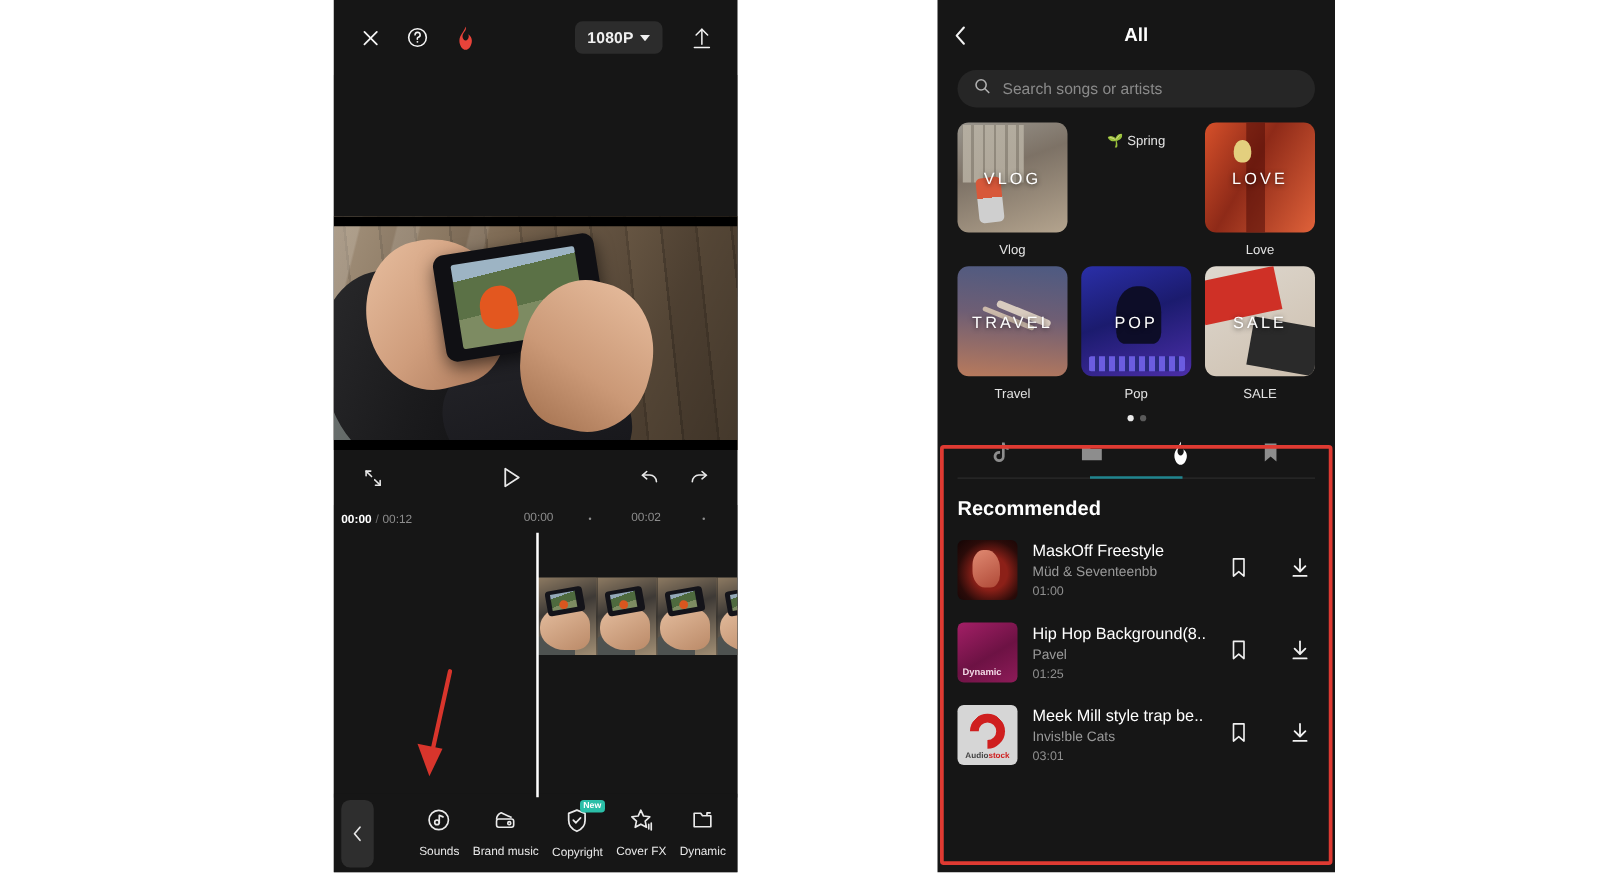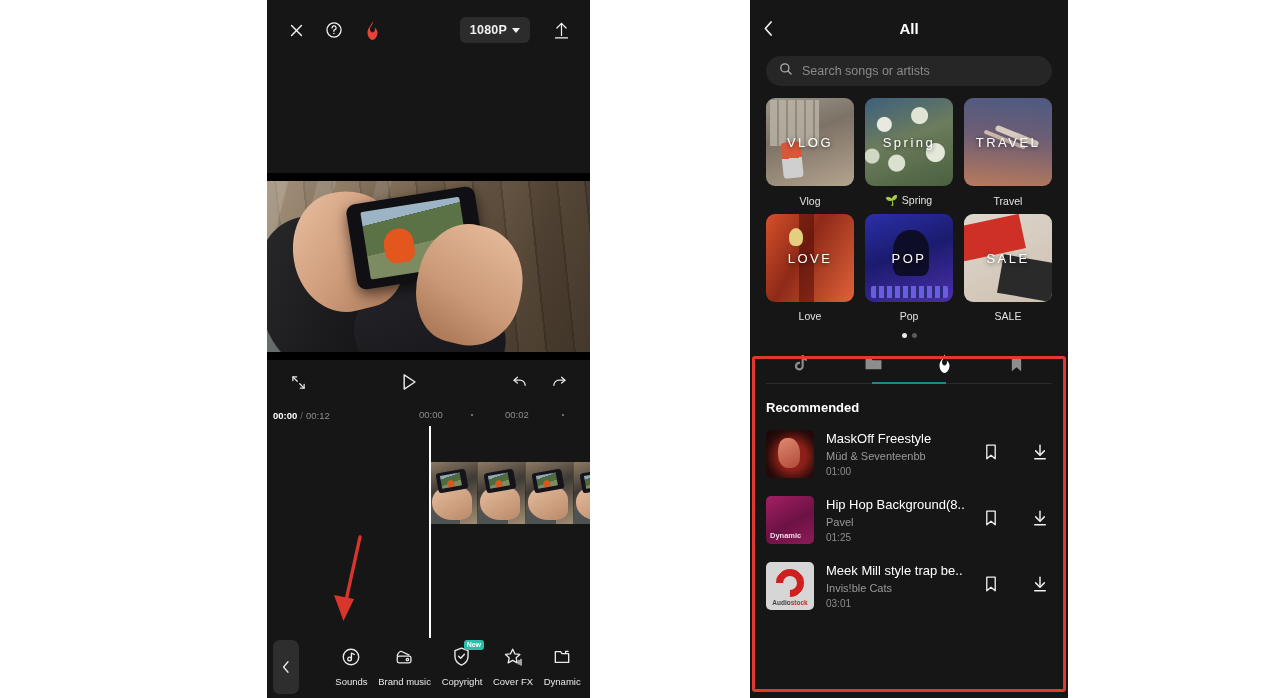--- a/index.html
+++ b/index.html
@@ -334,21 +334,21 @@
     height: 36px;
   }
   .tab { flex:1; display: flex; align-items: center; justify-content: center; color: #8d8d8d; height: 36px; }
   .tab.active { color: #ffffff; }
   .tab-underline {
     position: absolute; bottom: -1px; left: 50%; transform: translateX(-50%);
     width: 74px; height: 2px; background: #20858f;
   }
   .section-title {
     padding: 16px 16px 6px 16px;
-    color: #ffffff; font-size: 13px; font-weight: bold;
+    color: #ffffff; font-size: 16px; font-weight: bold;
   }
   .song {
     display: flex; align-items: center;
     padding: 9px 16px; gap: 12px;
   }
   .song-art {
     width: 48px; height: 48px; border-radius: 5px;
     position: relative; overflow: hidden; flex: none;
   }
   .art1 { background: radial-gradient(circle at 55% 55%, #8c2018 0 36%, #2a0b09 70%, #120505 100%); }
@@ -601,36 +601,33 @@
     </div>
 
     <div class="cat-grid">
       <div class="cat-cell">
         <div class="cat-card bg-vlog">
           <span class="cc-title">VLOG</span>
         </div>
         <span class="cat-name">Vlog</span>
       </div>
       <div class="cat-cell">
-        <div class="cat-card bg-spring">
-          <span class="cc-title">Spring</span>
-        </div>
         <span class="cat-name">🌱 Spring</span>
+      </div>
+      <div class="cat-cell">
+        <div class="cat-card bg-love">
+          <span class="cc-title">LOVE</span>
+        </div>
+        <span class="cat-name">Love</span>
       </div>
       <div class="cat-cell">
         <div class="cat-card bg-travel">
           <span class="cc-title">TRAVEL</span>
         </div>
         <span class="cat-name">Travel</span>
-      </div>
-      <div class="cat-cell">
-        <div class="cat-card bg-love">
-          <span class="cc-title">LOVE</span>
-        </div>
-        <span class="cat-name">Love</span>
       </div>
       <div class="cat-cell">
         <div class="cat-card bg-pop">
           <span class="cc-title">POP</span>
         </div>
         <span class="cat-name">Pop</span>
       </div>
       <div class="cat-cell">
         <div class="cat-card bg-sale">
           <span class="cc-title">SALE</span>

